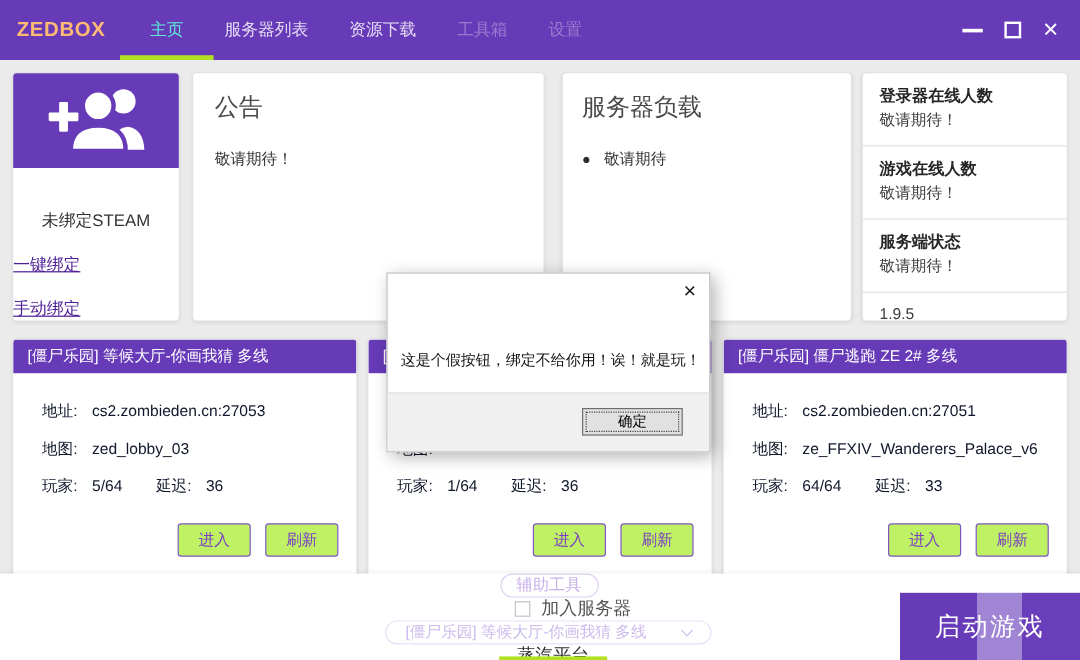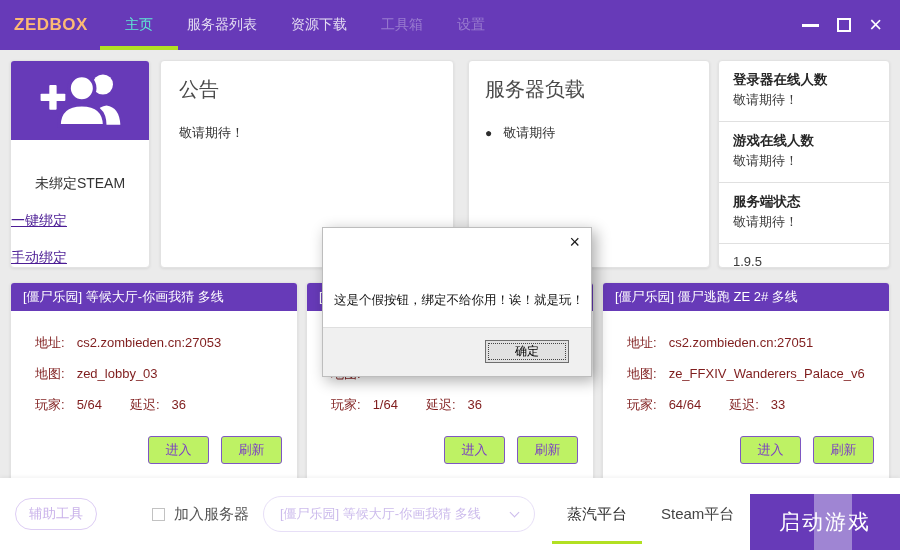--- a/index.html
+++ b/index.html
@@ -36,37 +36,37 @@
   .stats-card { width:172px; display:flex; flex-direction:column; }
   .stat-sec { flex:1; padding:8px 14px 11px; border-bottom:1px solid #e0e0e0; }
   .stat-sec:last-child { border-bottom:none; }
   .stat-title { font-size:13.5px; font-weight:bold; color:#262626; line-height:21px; }
   .stat-value { font-size:13px; color:#3c3c3c; line-height:20px; }
 
   
   .row2 { position:absolute; top:282px; left:10px; right:10px; height:201px; display:flex; gap:8px; }
   .server-card { flex:1; position:relative; background:#fff; border:1px solid #e2e2e2; border-radius:4px; box-shadow:0 1px 3px rgba(0,0,0,.08); overflow:hidden; }
   .server-header { height:28px; background:#673ab8; color:#fff; font-size:13px; line-height:28px; padding:0 12px; white-space:nowrap; overflow:hidden; }
-  .server-body { padding:23px 14px 0 24px; font-size:13px; color:#7f1d1d; }
+  .server-body { padding:23px 14px 0 24px; font-size:13px; color:#0f172a; }
   .srv-row { margin-bottom:13px; white-space:nowrap; }
   .srv-val { margin-left:12px; }
   .lat-label { margin-left:28px; }
   .srv-btns { position:absolute; right:15px; bottom:18px; display:flex; gap:12px; }
   .srv-btn { width:61px; height:28px; background:#bef264; border:1px solid #7e57c2; border-radius:3px; color:#7b3fc4; font-size:13px; display:flex; align-items:center; justify-content:center; cursor:pointer; }
 
   
   .dialog { position:absolute; left:322px; top:227px; width:270px; height:150px; background:#fff; border:1px solid #bdbdbd; box-shadow:4px 4px 14px rgba(0,0,0,.32); z-index:10; }
   .dlg-close { position:absolute; top:5px; right:11px; font-size:18px; color:#1a1a1a; line-height:18px; cursor:pointer; }
   .dlg-msg { position:absolute; left:11px; top:64px; font-size:12.5px; color:#111; white-space:nowrap; }
   .dlg-footer { position:absolute; left:0; right:0; bottom:0; height:49px; background:#f0f0f0; border-top:1px solid #dfdfdf; }
   .dlg-ok { position:absolute; right:22px; bottom:13px; width:84px; height:23px; background:#e1e1e1; border:1px solid #6e6e6e; font-size:12px; color:#000; display:flex; align-items:center; justify-content:center; cursor:pointer; }
   .dlg-ok::after { content:""; position:absolute; left:2px; right:2px; top:2px; bottom:2px; border:1px dotted #444; }
 
   
-  .bottombar { position:absolute; left:0; right:0; bottom:0; height:72px; background:#fff; box-shadow:0 -1px 4px rgba(0,0,0,.06); display:flex; align-items:center; }
+  .bottombar { position:absolute; left:0; right:0; bottom:0; height:72px; background:#fff; box-shadow:0 -1px 4px rgba(0,0,0,.06); display:flex; align-items:center;flex-direction:column; }
   .tools-btn { margin-left:15px; width:82px; height:32px; border:1px solid #ddcdf4; border-radius:16px; color:#c9b2ea; font-size:13.5px; background:#fff; display:flex; align-items:center; justify-content:center; cursor:pointer; }
   .join-wrap { margin-left:55px; display:flex; align-items:center; cursor:pointer; }
   .checkbox { width:13px; height:13px; border:1px solid #c2c2c2; background:#fff; }
   .join-label { margin-left:9px; font-size:15px; color:#555; }
   .server-select { margin-left:14px; width:272px; height:36px; border:1px solid #e7dff7; border-radius:18px; background:#fff; display:flex; align-items:center; padding:0 16px; color:#ccbbec; font-size:13px; cursor:pointer; }
   .select-text { flex:1; white-space:nowrap; overflow:hidden; }
   .chevron { width:7px; height:7px; border-right:1.5px solid #ccbbec; border-bottom:1.5px solid #ccbbec; transform:rotate(45deg); margin-top:-4px; }
   .ptab { position:relative; height:100%; display:flex; align-items:center; font-size:15px; color:#444; padding:0 10px; cursor:pointer; }
   .ptab.first { margin-left:22px; }
   .ptab.second { margin-left:14px; }

